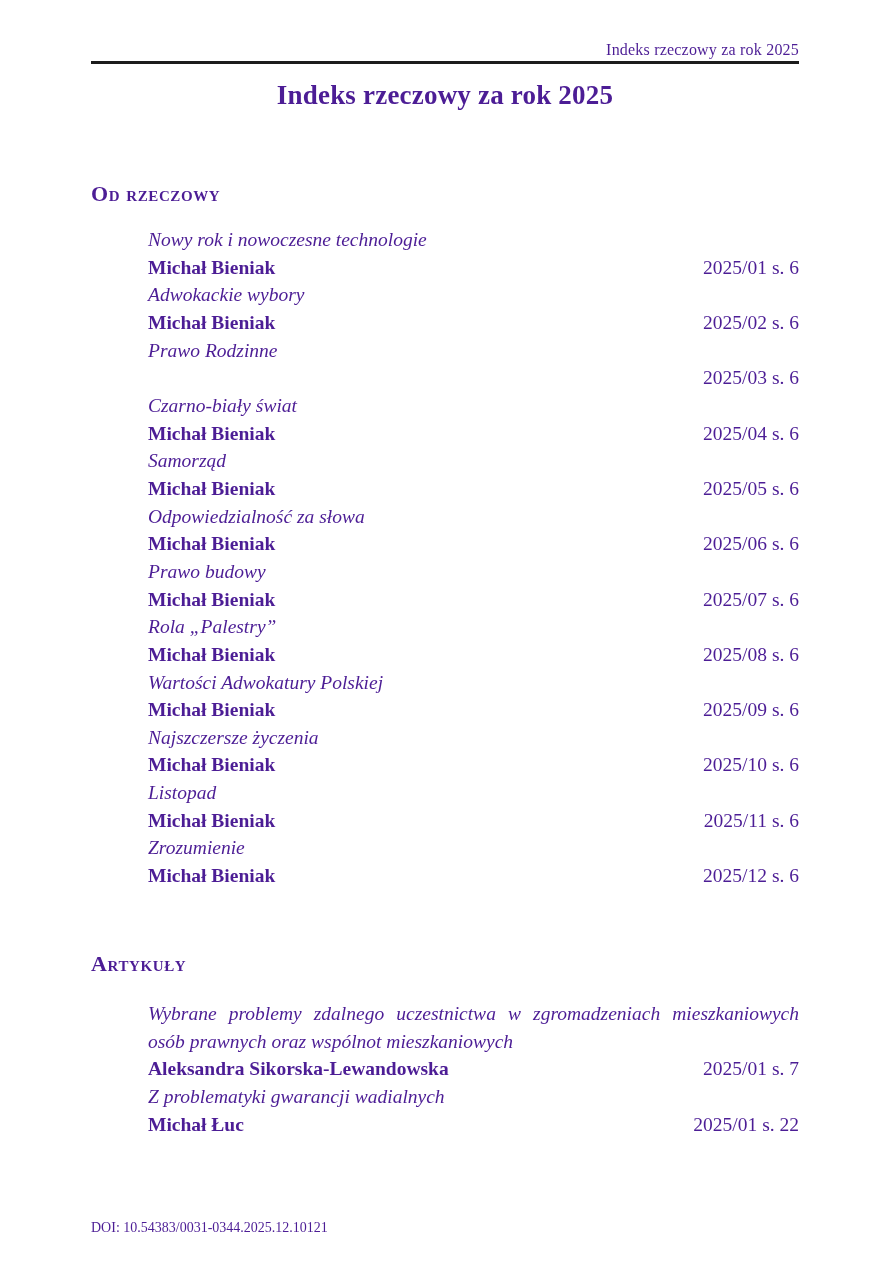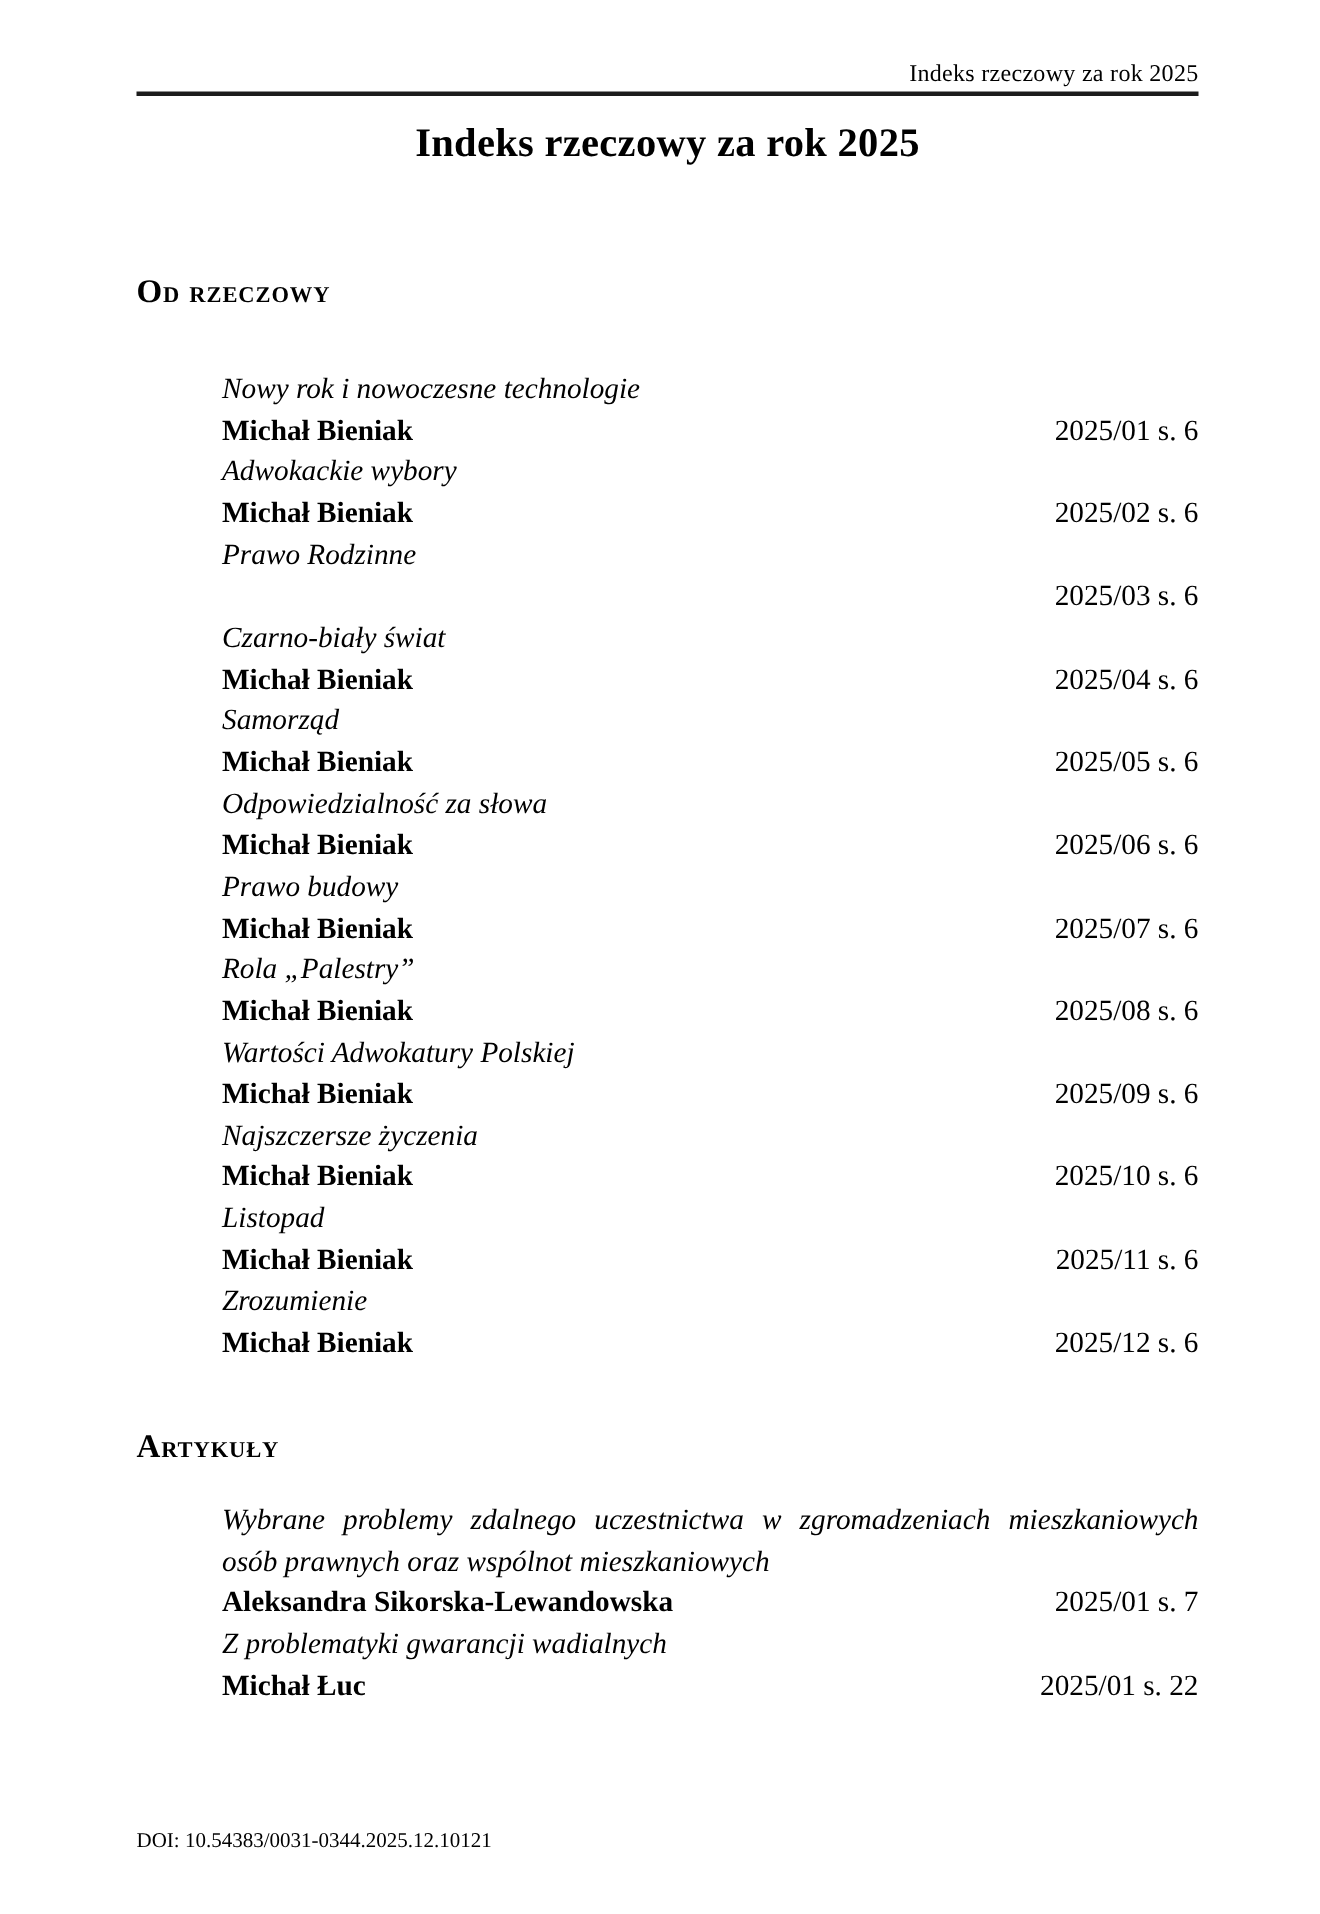--- a/index.html
+++ b/index.html
@@ -2,21 +2,21 @@
 <html><head>
 <meta charset="utf-8">
 <style>
   html, body { margin: 0; padding: 0; background: #ffffff; }
   .page {
     position: relative;
     width: 880px;
     height: 1276px;
     background: #ffffff;
     font-family: "Liberation Serif", serif;
-    color: #000000;
+    color: #4c1d95;
     overflow: hidden;
   }
   .running-head {
     position: absolute;
     top: 41px;
     right: 81px;
     font-size: 16px;
     letter-spacing: 0.2px;
   }
   .head-rule {
@@ -47,21 +47,21 @@
   }
   .heading-od  { top: 181px; }
   .heading-art { top: 951px; }
   .entries {
     position: absolute;
     left: 148px;
     width: 651px;
     font-size: 19.5px;
     line-height: 27.65px;
   }
-  .entries-od  { top: 226px; margin-top: 20px; }
+  .entries-od  { top: 226px; }
   .entries-art { top: 1000px; }
   .etitle { font-style: italic; }
   .etitle.jline { text-align: justify; text-align-last: justify; }
   .erow { display: flex; align-items: center; }
   .ename { font-weight: 700; white-space: nowrap; }
   .dots {
     flex: 1 1 auto;
     margin: 0 5px 0 2px;
     background-image: radial-gradient(circle, #1e1e1e 1.05px, transparent 1.5px);
     background-size: 4.6px 4px;

